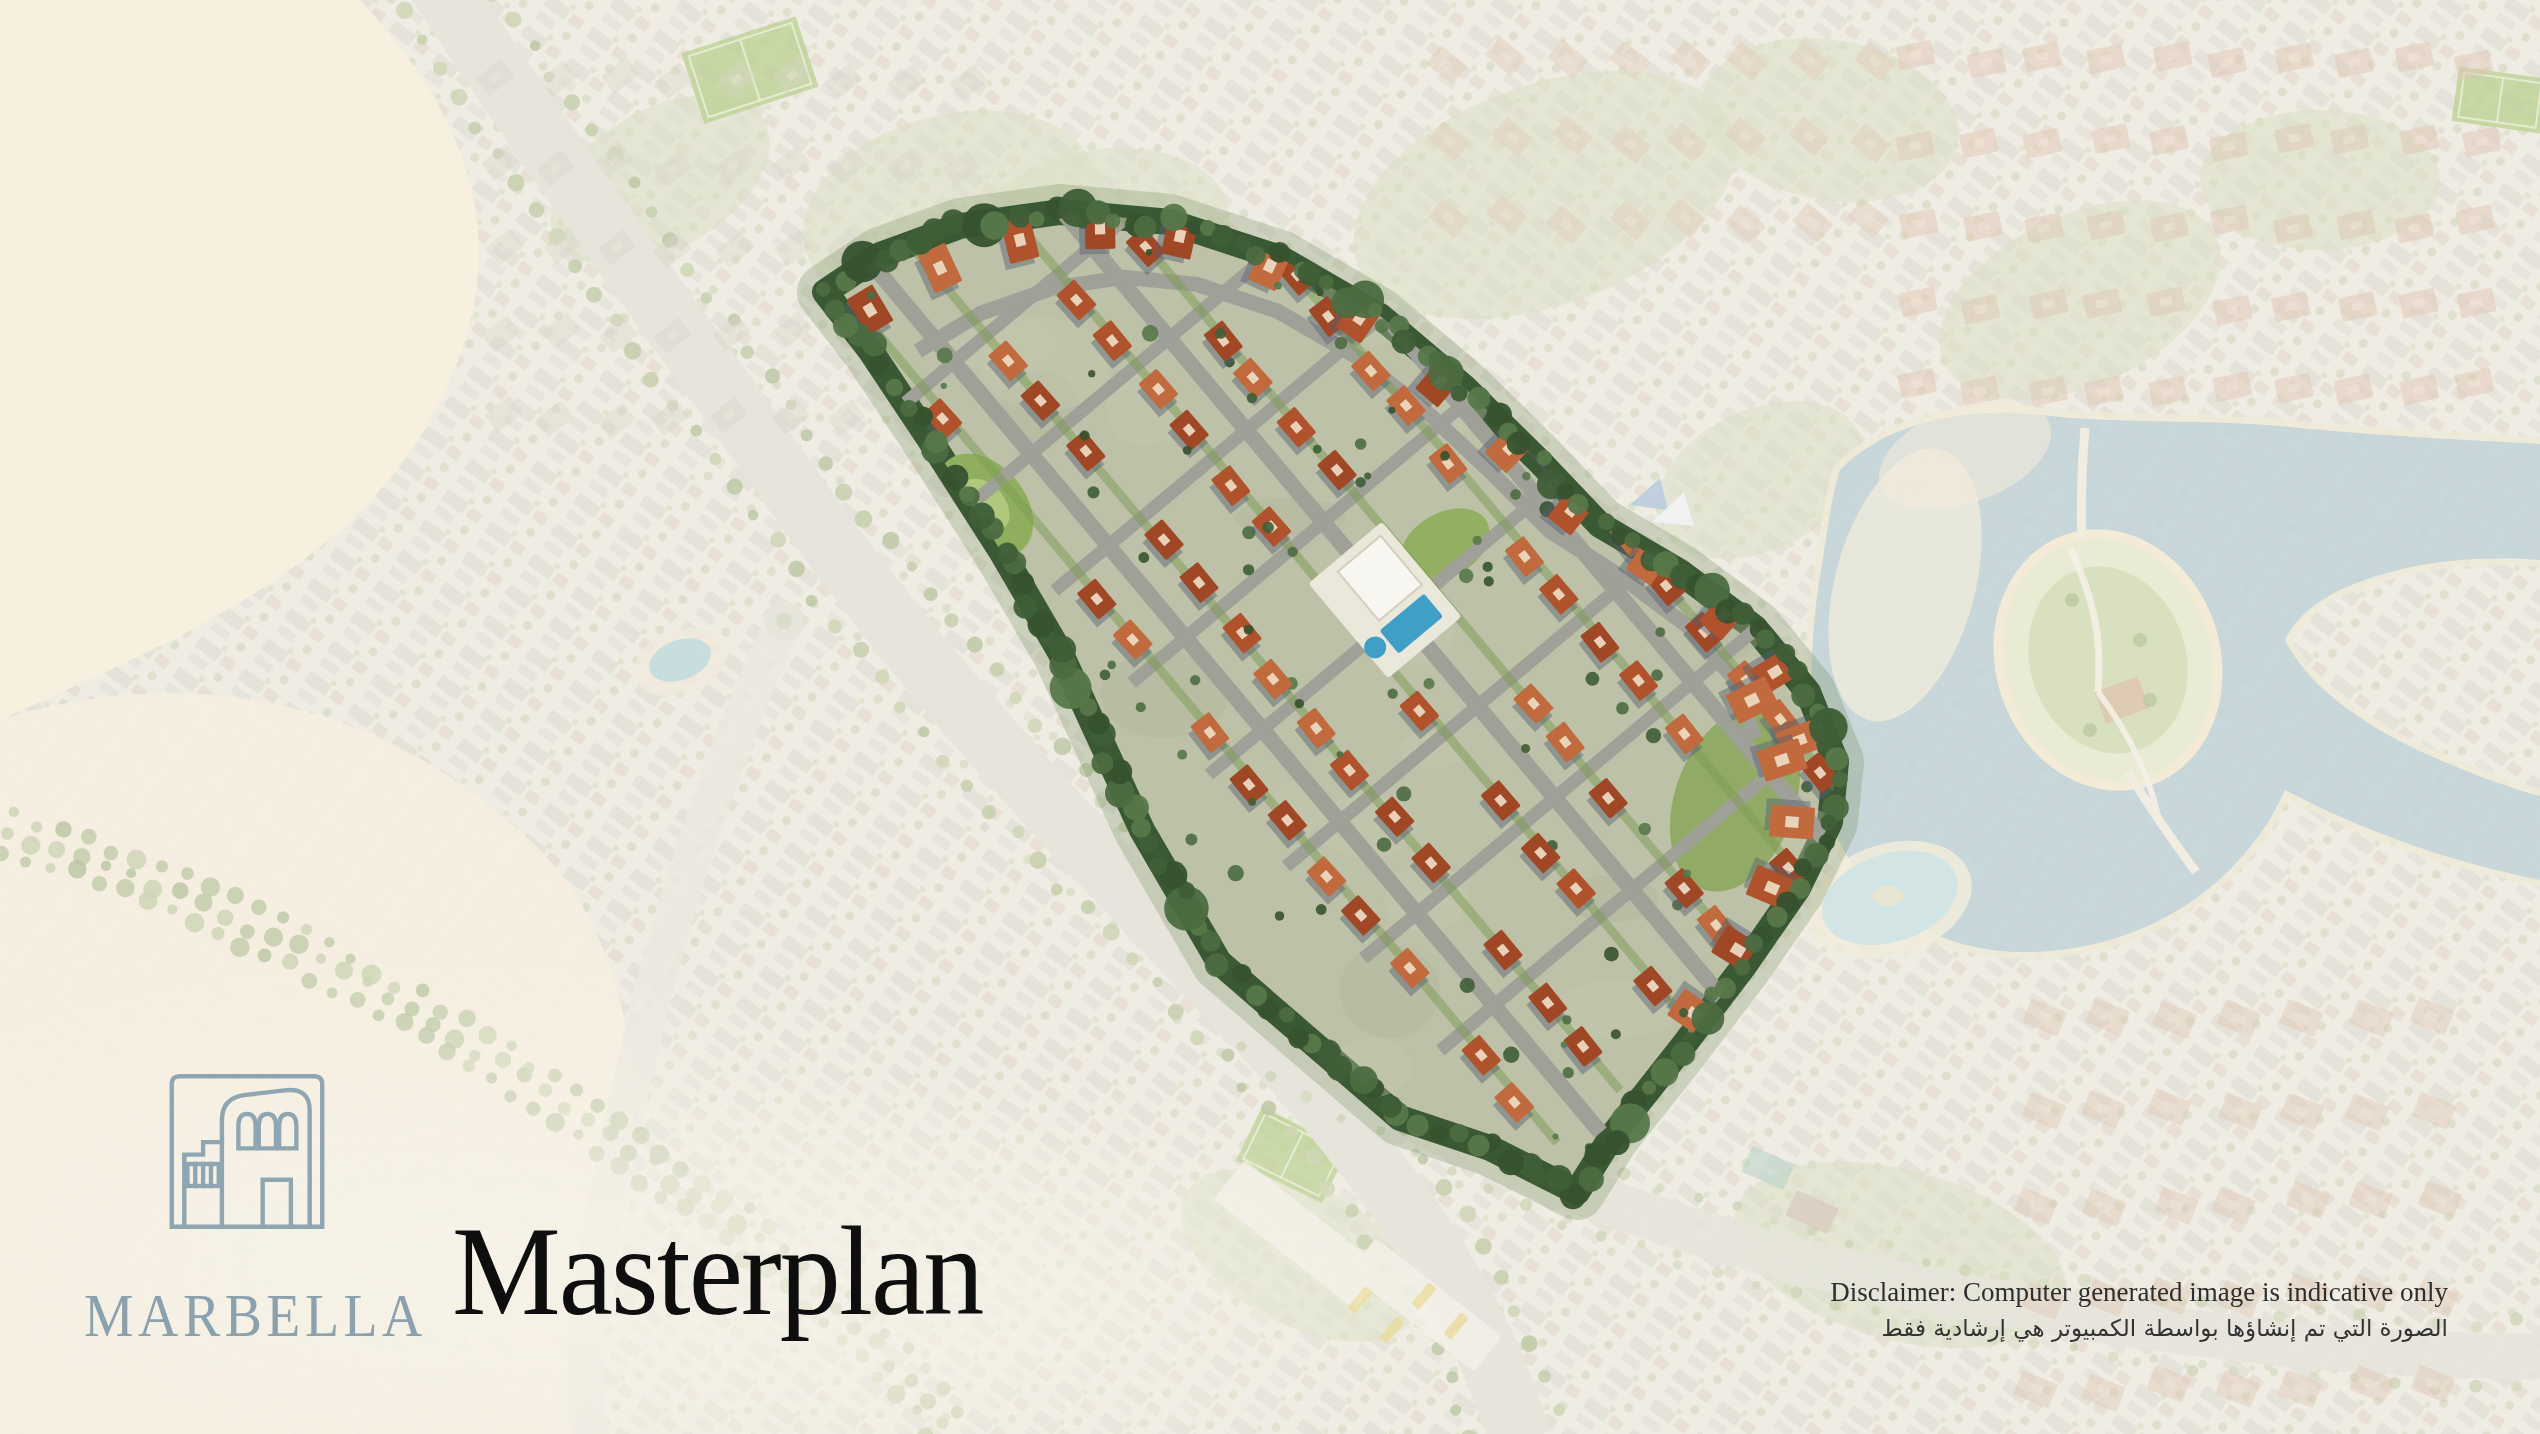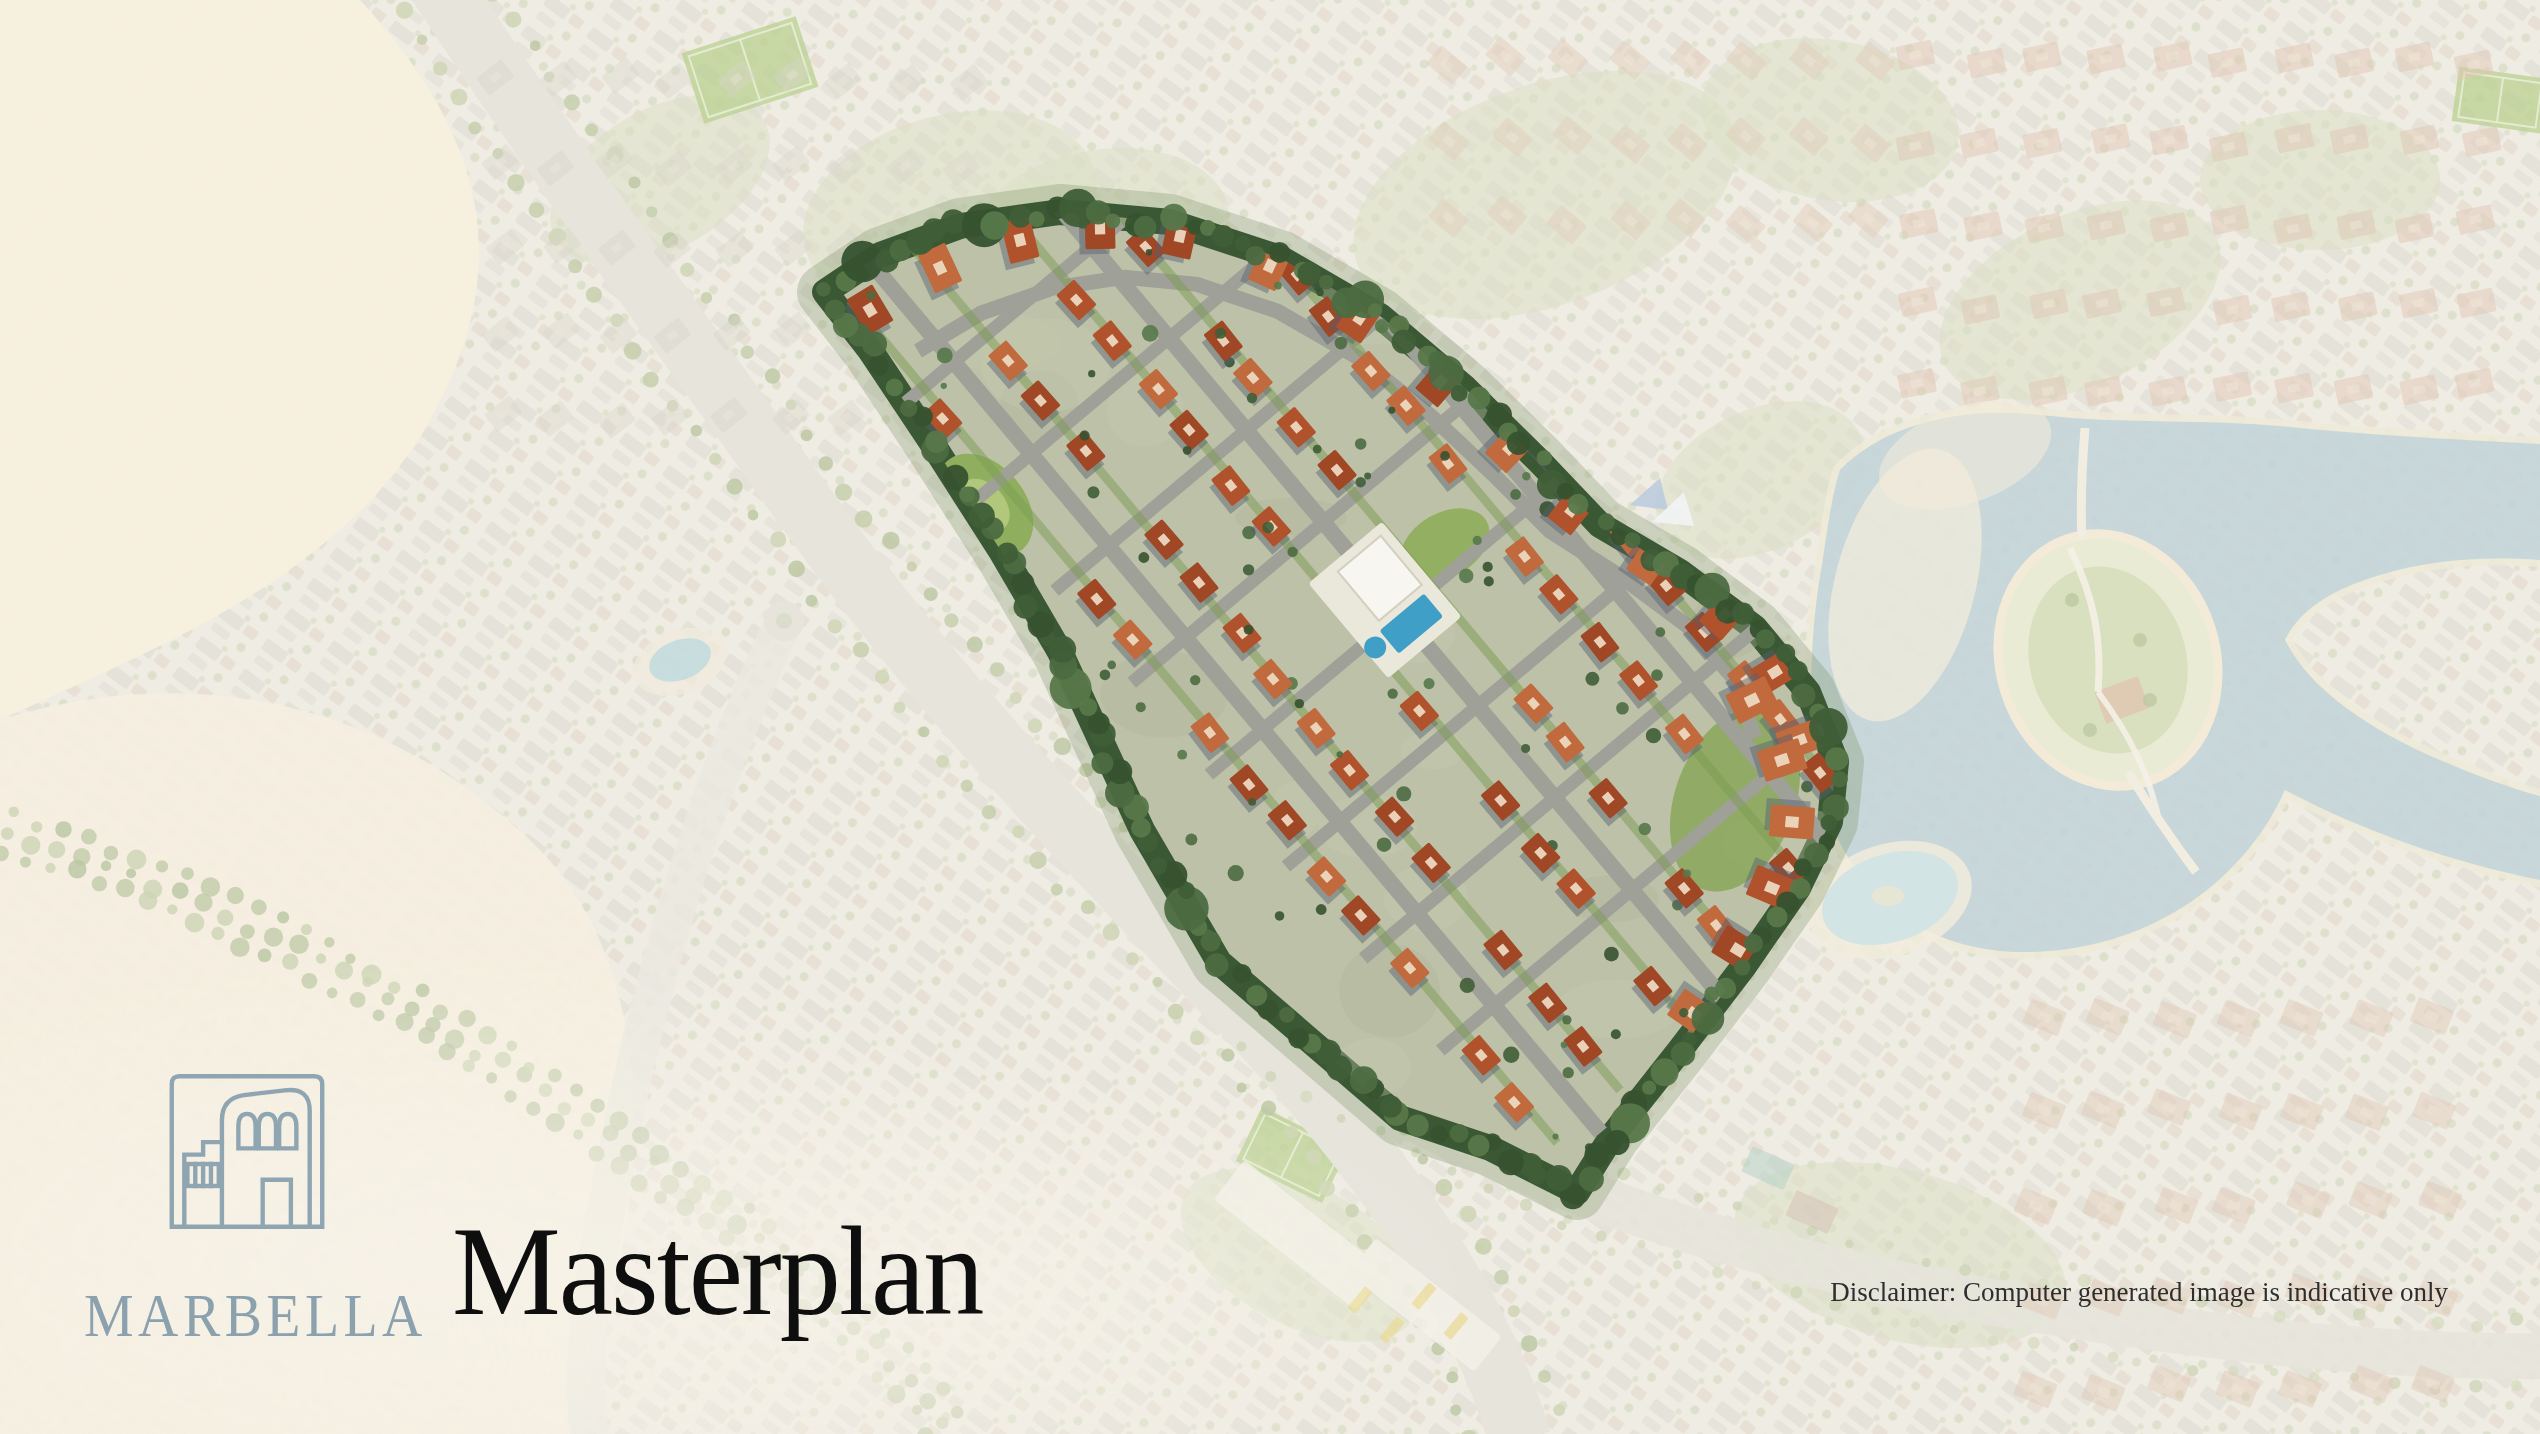--- a/index.html
+++ b/index.html
@@ -2015,15 +2015,16 @@
     <div class="brand-name" style="color: rgb(139, 161, 174);">MARBELLA</div>
   </div>
 
   <div class="titles">
 
     <div class="title-en" style="color: rgb(14, 14, 14);">Masterplan</div>
   </div>
 
   <div class="disclaimer">
     <div class="disc-en" style="color: rgb(46, 46, 46); margin-left: 14px;">Disclaimer: Computer generated image is indicative only</div>
+    <div class="disc-ar">الصورة التي تم إنشاؤها بواسطة الكمبيوتر هي إرشادية فقط</div>
   </div>
 
 </div>
 
 </body></html>

